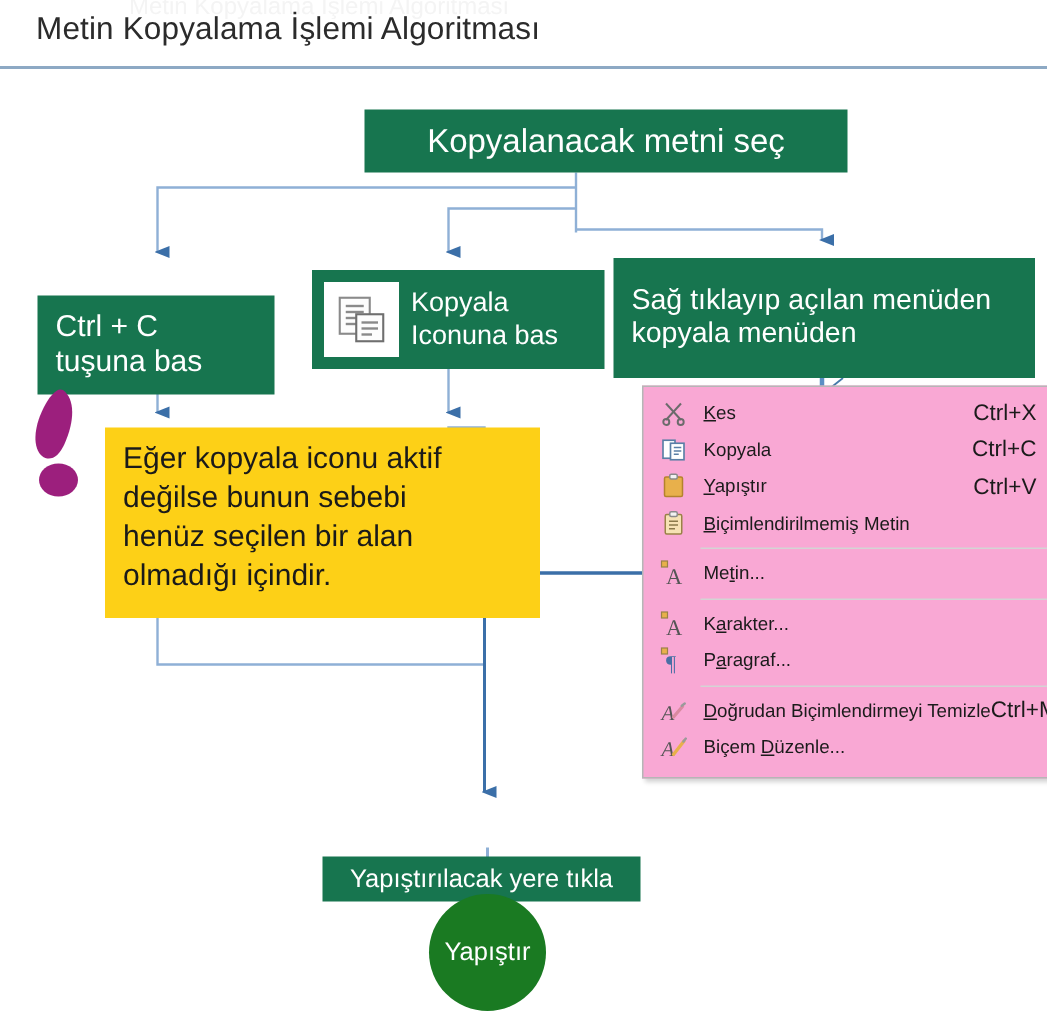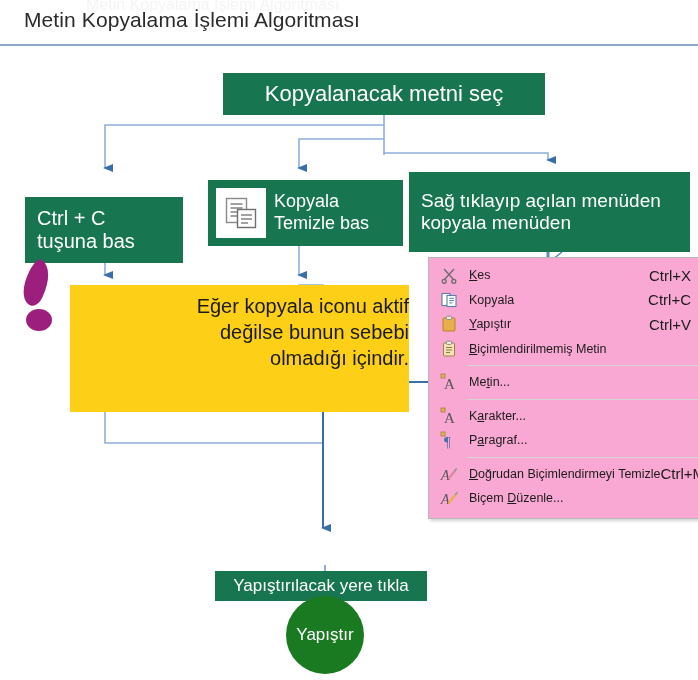--- a/index.html
+++ b/index.html
@@ -34,21 +34,21 @@
   .node{
     position:absolute;
     background:#17754f;
     color:#ffffff;
     box-sizing:border-box;
     display:flex;
     align-items:center;
     font-size:20px;
     line-height:1.15;
   }
-  .node.center{justify-content:center;text-align:center;}
+  .node.center{justify-content:center;text-align:center;margin-left:20px;}
   .node.left{justify-content:flex-start;padding-left:11px;text-align:left;}
 
   #n-select{left:223px;top:73px;width:322px;height:42px;font-size:22px;}
   #n-ctrlc{left:25px;top:180px;width:158px;height:66px;padding-left:12px;margin-top:17px;}
   #n-icon{left:208px;top:180px;width:195px;height:66px;padding-left:8px;}
   #n-right{left:409px;top:172px;width:281px;height:80px;padding-left:12px;font-size:19px;}
   #n-paste-click{left:215px;top:535px;width:212px;height:30px;font-size:17px;justify-content:center;margin-top:36px;}
 
   
   .copy-icon-wrap{
@@ -63,27 +63,26 @@
     position:absolute;left:286px;top:596px;width:78px;height:78px;
     border-radius:50%;
     background:#1a7a22;
     color:#ffffff;
     display:flex;align-items:center;justify-content:center;
     font-size:17px;
   }
 
   
   #callout{
-    position:absolute;left:70px;top:285px;width:339px;height:127px;
+    position:absolute;left:70px;top:285px;width:290px;height:127px;
     background:#fdd017;
     color:#1a1a1a;
     font-size:20px;line-height:1.3;
     padding:8px 0 0 12px;
     box-sizing:border-box;
-    text-align:right;
   }
 
   
   #bang{position:absolute;left:12px;top:258px;width:56px;height:76px;}
 
   
   #ctxmenu{
     position:absolute;left:428px;top:257px;width:287px;height:262px;
     background:#f9a8d4;
     border:1px solid #b6b6b6;
@@ -201,21 +200,21 @@
         <rect x="15.5" y="15.5" width="18" height="18" fill="#fdfdfd" stroke="#6f6f6f" stroke-width="1.4"></rect>
         <g stroke="#8a8a8a" stroke-width="1.6">
           <line x1="19" y1="21" x2="30" y2="21"></line>
           <line x1="19" y1="25" x2="30" y2="25"></line>
           <line x1="19" y1="29" x2="26" y2="29"></line>
         </g>
       </svg>
     </span>
     <span class="icon-label">
       <span>Kopyala</span><br>
-      <span>Temizle bas</span>
+      <span>Iconuna bas</span>
     </span>
   </div>
 
   <div class="node left" id="n-right">
     <span>
       <span>Sağ tıklayıp açılan menüden</span><br>
       <span>kopyala menüden</span>
     </span>
   </div>
 
@@ -223,20 +222,21 @@
     <span>Yapıştırılacak yere tıkla</span>
   </div>
 
   <div id="n-paste">
     <span>Yapıştır</span>
   </div>
 
   <div id="callout">
     <div>Eğer kopyala iconu aktif</div>
     <div>değilse bunun sebebi</div>
+    <div>henüz seçilen bir alan</div>
     <div>olmadığı içindir.</div>
   </div>
 
   <svg id="bang" viewBox="0 0 56 76">
     <path d="M30,2 C38,8 38,22 31,38 C27,47 21,50 16,46 C10,41 10,28 17,14 C21,6 26,0 30,2 Z" fill="#9c1f7d"></path>
     <ellipse cx="27" cy="62" rx="13" ry="11" fill="#9c1f7d"></ellipse>
   </svg>
 
   <div id="ctxmenu">
 

